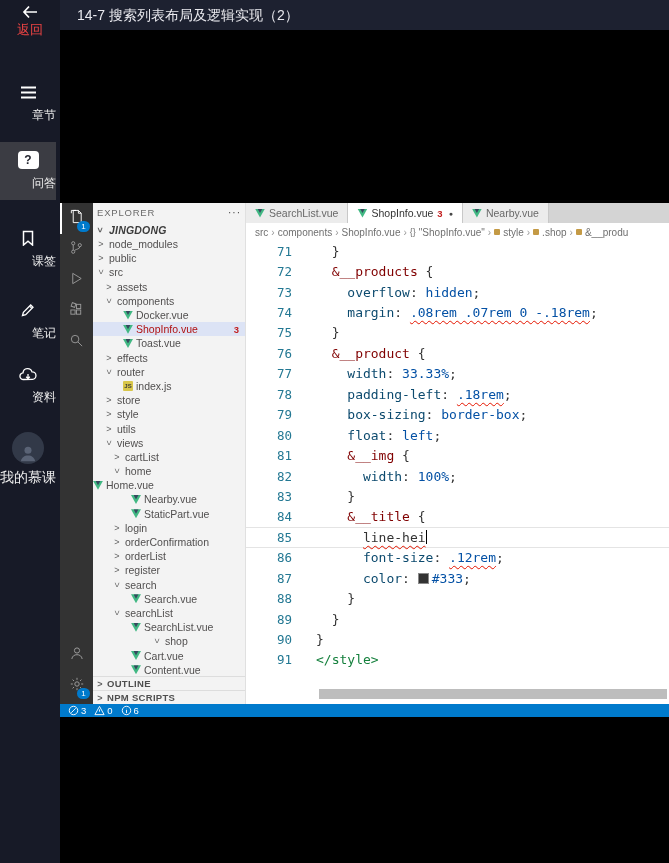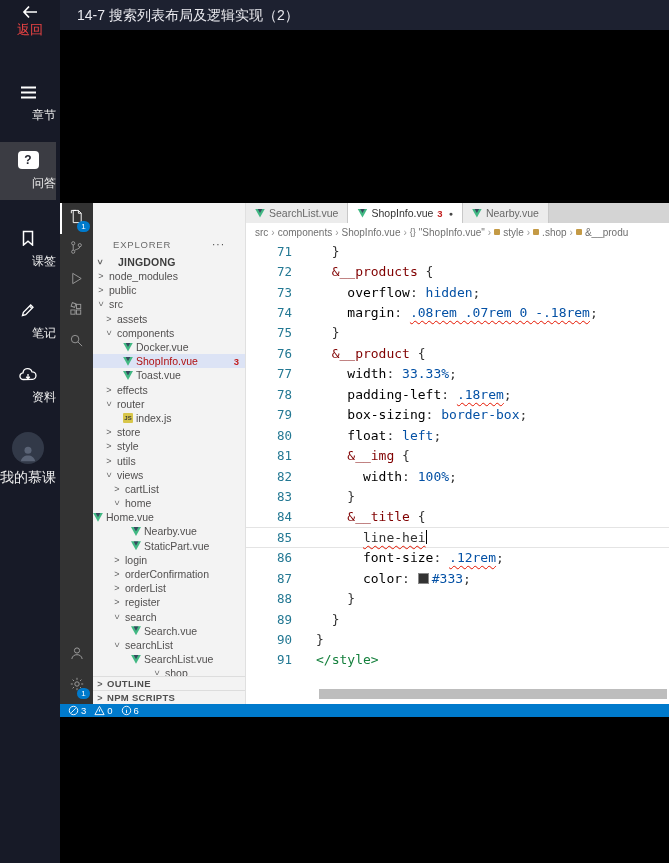--- a/index.html
+++ b/index.html
@@ -24,26 +24,26 @@
 
   
   .vsc{position:absolute;left:60px;top:203px;width:609px;height:501px;background:#fff;}
   .actbar{position:absolute;left:0;top:0;width:33px;height:100%;background:#333333;}
   .act-item{position:relative;width:33px;height:31px;display:flex;align-items:center;justify-content:center;color:#9a9a9a;cursor:pointer;}
   .act-item.active{color:#fff;box-shadow:inset 2px 0 0 #fff;}
   .act-badge{position:absolute;right:3px;bottom:2px;min-width:11px;height:11px;border-radius:6px;background:#007acc;color:#fff;font-size:8px;line-height:11px;text-align:center;padding:0 1px;}
   #act-bottom{position:absolute;bottom:3px;left:0;}
 
   .expl{position:absolute;left:33px;top:0;width:152px;height:100%;background:#f3f3f3;overflow:hidden;}
-  .expl-h{display:flex;align-items:center;height:19px;padding:0 20px;font-size:9.5px;letter-spacing:.8px;color:#6b6b6b;margin-top:32px;}
+  .expl-h{display:flex;align-items:center;height:19px;padding:0 4px;font-size:9.5px;letter-spacing:.8px;color:#6b6b6b;}
   .more{margin-left:auto;color:#424242;font-size:10px;letter-spacing:1px;cursor:pointer;}
   .rootrow{display:flex;align-items:center;height:15px;font-size:10.5px;font-weight:bold;color:#3c3c3c;padding-left:2px;cursor:pointer;}
   .twist{display:inline-block;width:10px;font-size:9px;color:#616161;text-align:center;flex:0 0 auto;}
   .twist.exp{transform:rotate(90deg);}
-  .rootname{margin-left:13px;letter-spacing:.2px;}
+  .rootname{margin-left:4px;letter-spacing:.2px;font-style:italic;}
   .tree-row{display:flex;align-items:center;height:14.2px;font-size:10.5px;color:#514f4f;white-space:nowrap;cursor:pointer;}
   .tree-row.sel{background:#dce3f5;}
   .tree-row.sel .tlabel{color:#b01011;}
   .tlabel{margin-left:3px;}
   .tbadge{margin-left:auto;margin-right:6px;color:#c21e1e;font-size:9.5px;font-weight:bold;}
   .ficon{flex:0 0 auto;}
   .icon-vue{position:relative;display:inline-block;width:10px;height:9px;background:#41b883;clip-path:polygon(0 0,100% 0,50% 100%);}
   .icon-vue .vin{position:absolute;left:25%;top:0;width:50%;height:50%;background:#35495e;clip-path:polygon(0 0,100% 0,50% 100%);}
   .icon-js{display:inline-flex;width:10px;height:10px;background:#d8c64a;color:#3a3a3a;font-size:6px;font-weight:bold;align-items:center;justify-content:center;border-radius:1px;}
   .sections{position:absolute;left:0;right:0;bottom:0;background:#f3f3f3;}
@@ -62,21 +62,21 @@
   .crumb-icon{font-size:9px;color:#707070;}
   .crumb-icon.sym{width:6px;height:6px;background:#c49a45;border-radius:1px;}
 
   .code{position:absolute;top:38px;left:0;right:0;font-family:"DejaVu Sans Mono",monospace;font-size:13px;}
   .code-line{display:flex;height:20.45px;align-items:center;box-sizing:border-box;}
   .code-line.cur{border-top:1px solid #e4e4e4;border-bottom:1px solid #e4e4e4;}
   .ln{width:46px;text-align:right;color:#237893;font-size:12.5px;flex:0 0 auto;}
   .lc{white-space:pre;padding-left:24px;color:#333;}
   .tk-p{color:#333333;}
   .tk-sel{color:#800000;}
-  .tk-prop{color:#000000;text-align:center;}
+  .tk-prop{color:#0c4a6e;text-align:center;}
   .tk-val{color:#0451a5;}
   .tk-tag{color:#15803d;}
   .sq{text-decoration:underline;text-decoration-style:wavy;text-decoration-color:#e51400;text-decoration-thickness:1px;text-underline-offset:3px;}
   .cursor{display:inline-block;width:1.5px;height:14px;background:#000;vertical-align:-2px;}
   .swatch{display:inline-block;width:9px;height:9px;background:#333;outline:1px solid #8a8a8a;margin:0 4px 0 1px;}
   .hscroll{position:absolute;left:73px;top:486px;width:348px;height:10px;background:#bdbdbd;}
 
   .statusbar{position:absolute;left:60px;top:704px;width:609px;height:13px;background:#007acc;display:flex;align-items:center;color:#fff;}
   #status{display:flex;align-items:center;gap:8px;padding-left:8px;}
   .st-item{display:inline-flex;align-items:center;gap:2px;font-size:9.5px;cursor:pointer;}

